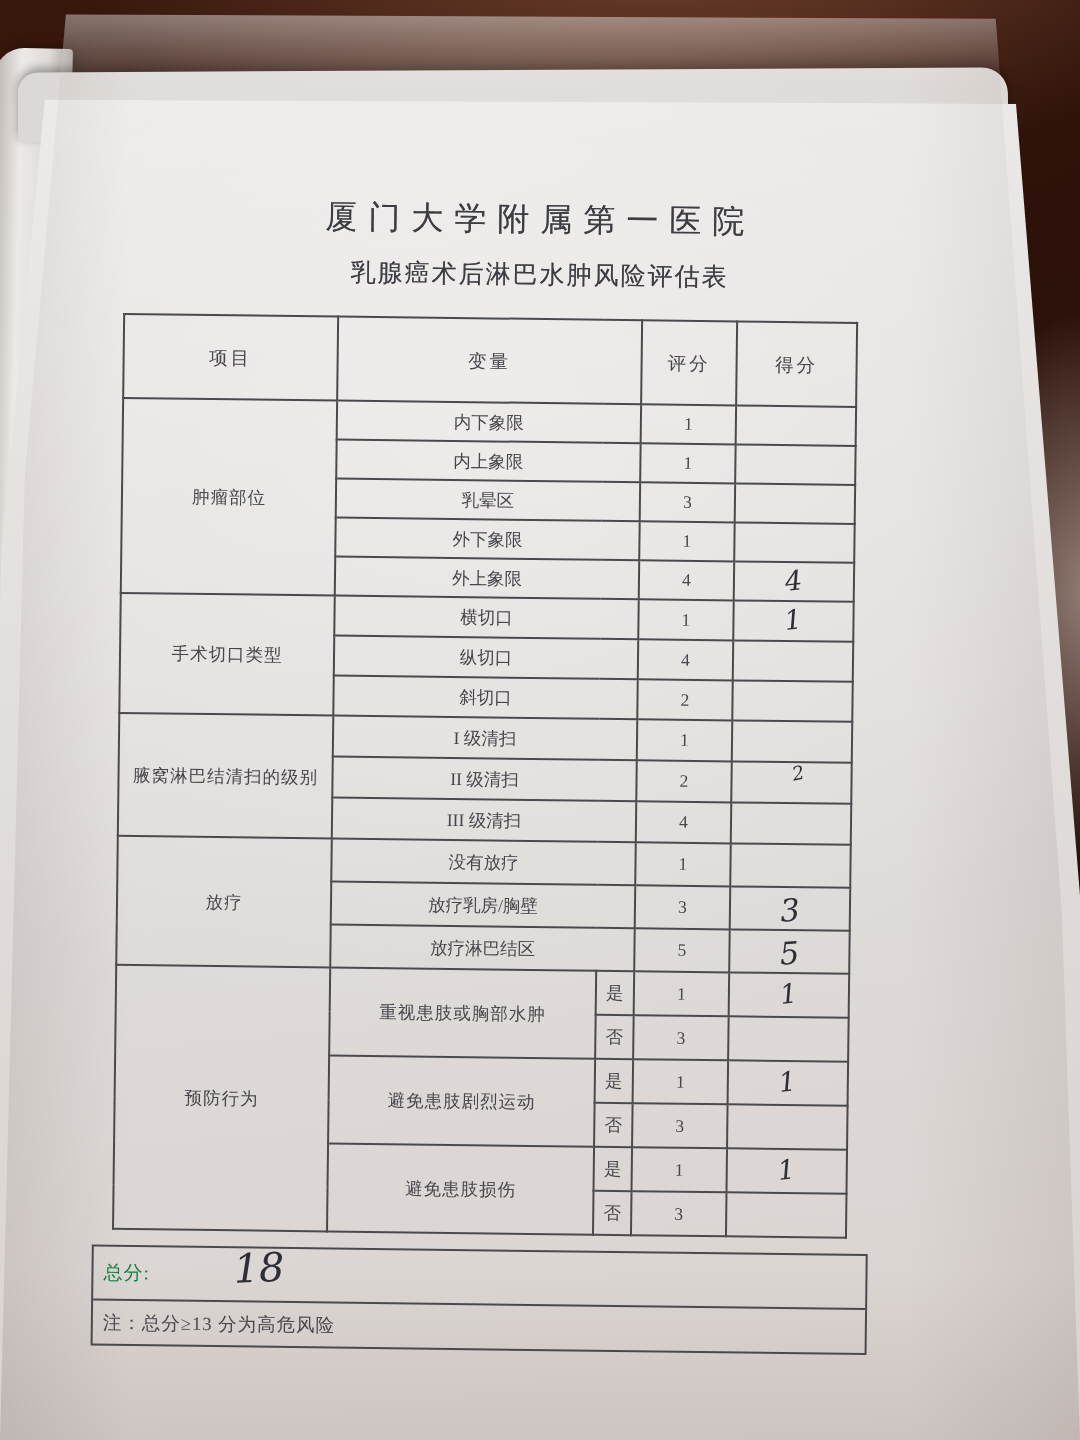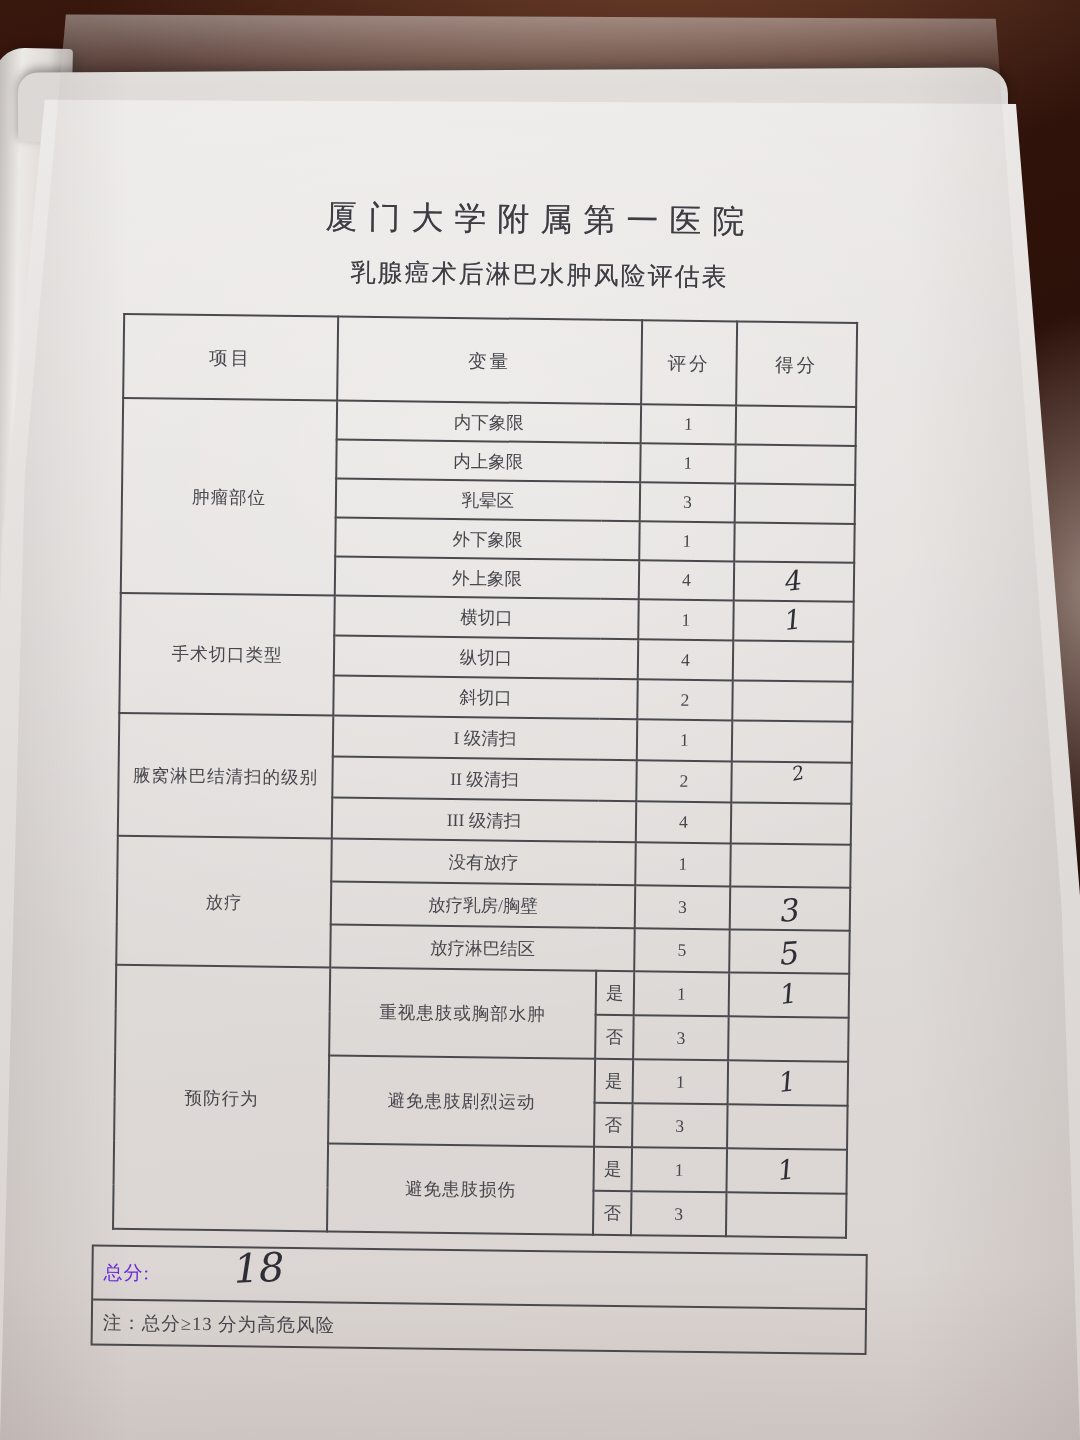--- a/index.html
+++ b/index.html
@@ -99,21 +99,21 @@
   }
 
   .totals{
     position:absolute; left:104px; top:1250px; width:776px;
     border:2.5px solid #4a4a4e;
   }
   .total-row{
     height:52px; display:flex; align-items:center;
     padding-left:10px;
   }
-  .tlabel{ font-size:19px; letter-spacing:1px; color:#6d28d9; }
+  .tlabel{ font-size:19px; letter-spacing:1px; color:#15803d; }
   .note-row{
     height:45px; display:flex; align-items:center;
     border-top:2px solid #4a4a4e;
     padding-left:10px; font-size:18.5px; letter-spacing:1px; color:#46464c;
   }
 </style>
 </head>
 <body>
 
 <div class="understack"></div>

